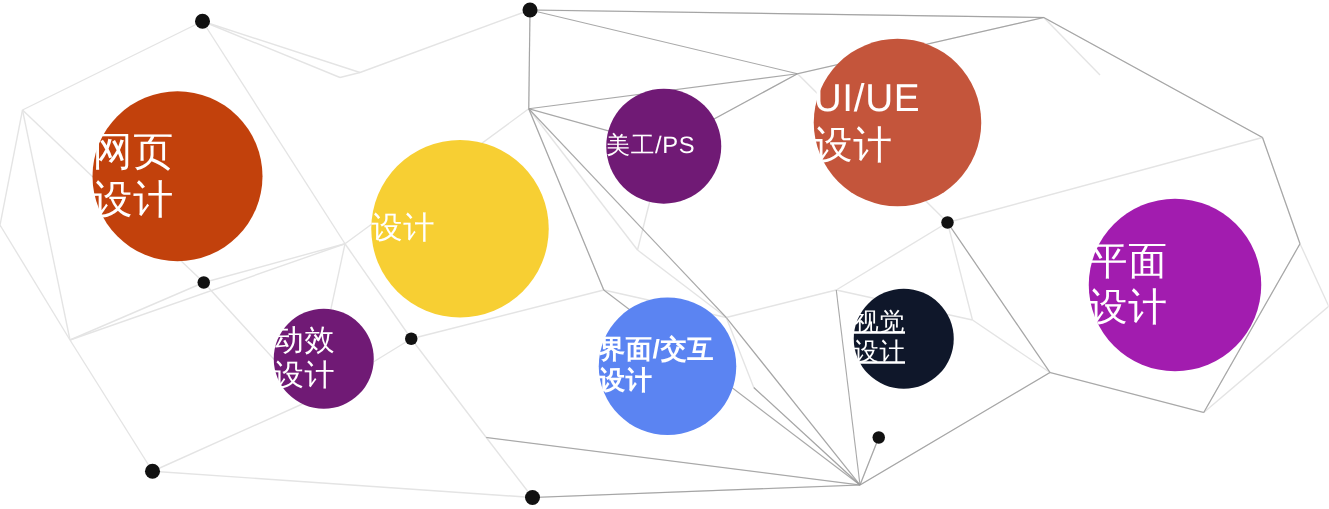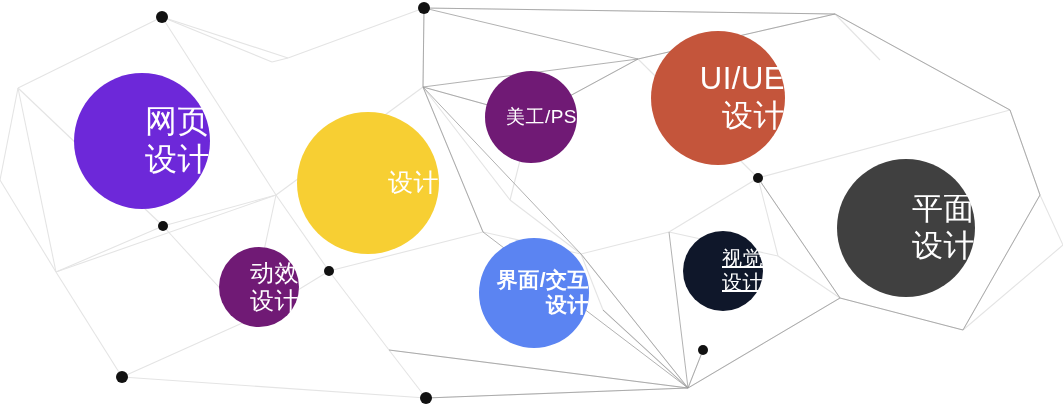--- a/index.html
+++ b/index.html
@@ -24,21 +24,21 @@
     top: 0;
     width: 1063px;
     height: 407px;
     display: block;
   }
   .bubble {
     position: absolute;
     border-radius: 50%;
     display: flex;
     flex-direction: column;
-    align-items: flex-end;
+    align-items: flex-start;
     justify-content: center;
     color: #ffffff;
     text-align: center;
     line-height: 1.18;
     font-weight: 400;
     letter-spacing: 0.5px;
     box-sizing: border-box;
     z-index: 5;
     user-select: none;
   }
@@ -141,35 +141,35 @@
         <circle cx="163" cy="226" r="5" fill="#111111"></circle>
         <circle cx="329" cy="271" r="5" fill="#111111"></circle>
         <circle cx="122" cy="377" r="6" fill="#111111"></circle>
         <circle cx="426" cy="398" r="6" fill="#111111"></circle>
         <circle cx="758" cy="178" r="5" fill="#111111"></circle>
         <circle cx="703" cy="350" r="5" fill="#111111"></circle>
       </g>
   </svg>
 
   <div id="bubbles-layer">
-      <div class="bubble" style="left: 74px; top: 73px; width: 136px; height: 136px; background: #6d28d9; font-size: 32px;">
+      <div class="bubble" style="left: 74px; top: 73px; width: 136px; height: 136px; background: #c2410c; font-size: 32px;">
         <span class="ln">网页</span>
         <span class="ln">设计</span>
       </div>
       <div class="bubble" style="left: 297px; top: 112px; width: 142px; height: 142px; background: rgb(247, 207, 51); font-size: 25px;">
         <span class="ln">设计</span>
       </div>
       <div class="bubble" style="left: 485px; top: 71px; width: 92px; height: 92px; background: #701a75; font-size: 19px;">
         <span class="ln">美工/PS</span>
       </div>
       <div class="bubble" style="left: 651px; top: 31px; width: 134px; height: 134px; background: rgb(196, 85, 59); font-size: 31px;">
         <span class="ln">UI/UE</span>
         <span class="ln">设计</span>
       </div>
-      <div class="bubble" style="left: 837px; top: 159px; width: 138px; height: 138px; background: #404040; font-size: 31px;">
+      <div class="bubble" style="left: 871px; top: 159px; width: 138px; height: 138px; background: #a21caf; font-size: 31px;">
         <span class="ln">平面</span>
         <span class="ln">设计</span>
       </div>
       <div class="bubble" style="left: 219px; top: 247px; width: 80px; height: 80px; background: #701a75; font-size: 24px;">
         <span class="ln">动效</span>
         <span class="ln">设计</span>
       </div>
       <div class="bubble" style="left: 479px; top: 238px; width: 110px; height: 110px; background: rgb(91, 132, 242); font-size: 21px; font-weight: bold;">
         <span class="ln">界面/交互</span>
         <span class="ln">设计</span>

